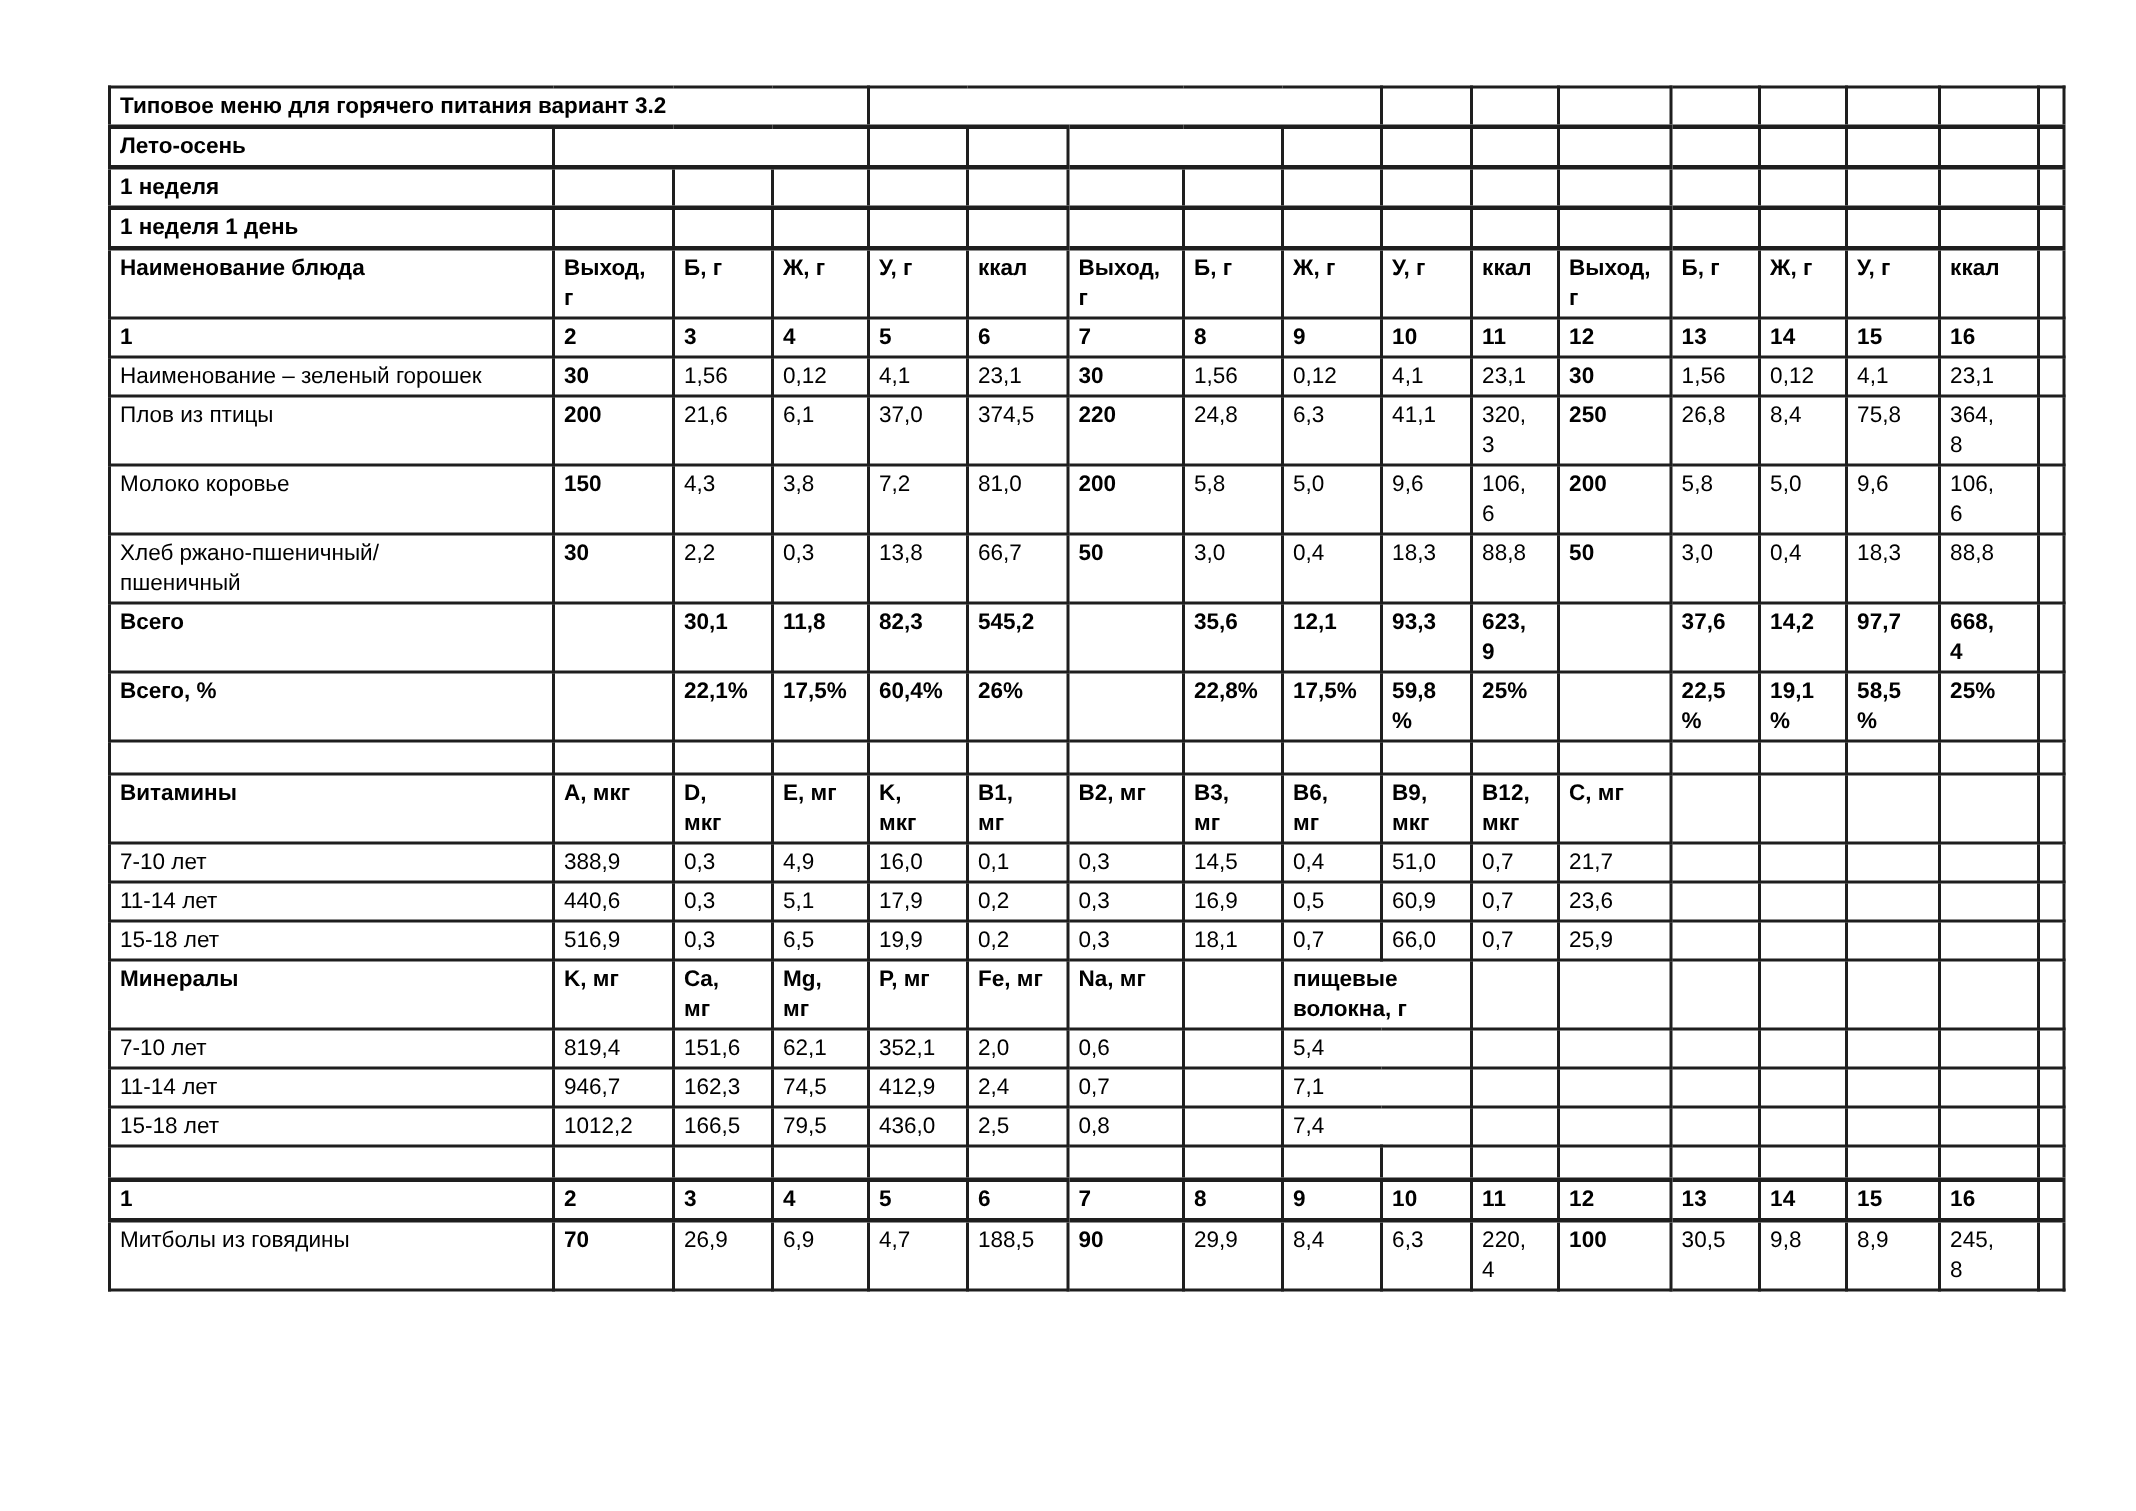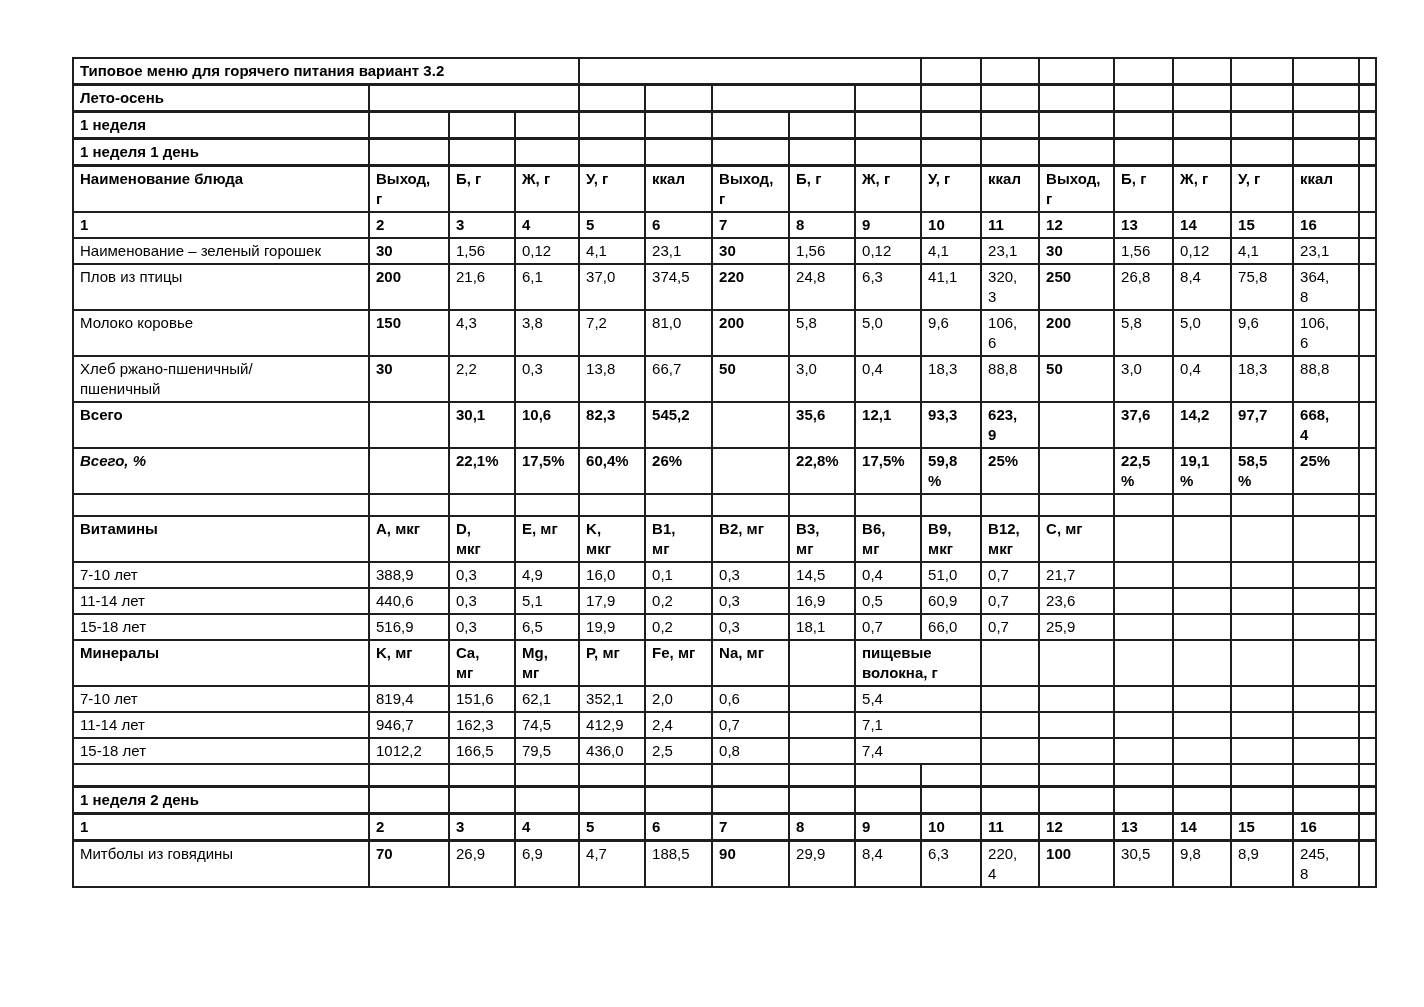--- a/index.html
+++ b/index.html
@@ -3,21 +3,21 @@
 <meta charset="utf-8">
 <style>
   *{box-sizing:border-box;margin:0;padding:0}
   html,body{background:#fff}
   body{width:1424px;height:1007px;position:relative;font-family:"Liberation Sans",sans-serif;color:#000}
   .doc{position:absolute;left:72px;top:57px}
   table{border-collapse:collapse;table-layout:fixed;width:1303px;background:#fff}
   td{border:2px solid #1e1e1e;padding:2px 5px 2px 6px;font-size:15px;line-height:20px;
      vertical-align:top;text-align:left;white-space:pre-line;overflow:hidden}
   .b{font-weight:bold}
-  .i{font-style:italic}
+  .i{}
   tr.thick>td{border-top-width:3px}
   tr.thickb>td{border-bottom-width:3px}
   tr.sp>td{height:22px}
 </style>
 </head>
 <body>
 
 <div class="doc">
 <table>
 <colgroup>
@@ -234,21 +234,21 @@
   <td>0,4</td>
   <td>18,3</td>
   <td>88,8</td>
   <td></td>
 </tr>
 
 <tr>
   <td class="b">Всего</td>
   <td></td>
   <td class="b">30,1</td>
-  <td class="b">10,6</td>
+  <td class="b">11,8</td>
   <td class="b">82,3</td>
   <td class="b">545,2</td>
   <td></td>
   <td class="b">35,6</td>
   <td class="b">12,1</td>
   <td class="b">93,3</td>
   <td class="b">623,
 9</td>
   <td></td>
   <td class="b">37,6</td>
@@ -476,39 +476,20 @@
           <td></td>
   <td></td>
           <td></td>
   <td></td>
           <td></td>
   <td></td>
           <td></td>
   <td></td>
 </tr>
 
-<tr class="thick">
-  <td class="b">1 неделя 2 день</td>
-  <td></td>
-          <td></td>
-  <td></td>
-          <td></td>
-  <td></td>
-          <td></td>
-  <td></td>
-          <td></td>
-  <td></td>
-          <td></td>
-  <td></td>
-          <td></td>
-  <td></td>
-          <td></td>
-  <td></td>
-          <td></td>
-</tr>
 
 <tr class="thick thickb">
   <td class="b">1</td>
   <td class="b">2</td>
   <td class="b">3</td>
   <td class="b">4</td>
   <td class="b">5</td>
   <td class="b">6</td>
   <td class="b">7</td>
   <td class="b">8</td>

